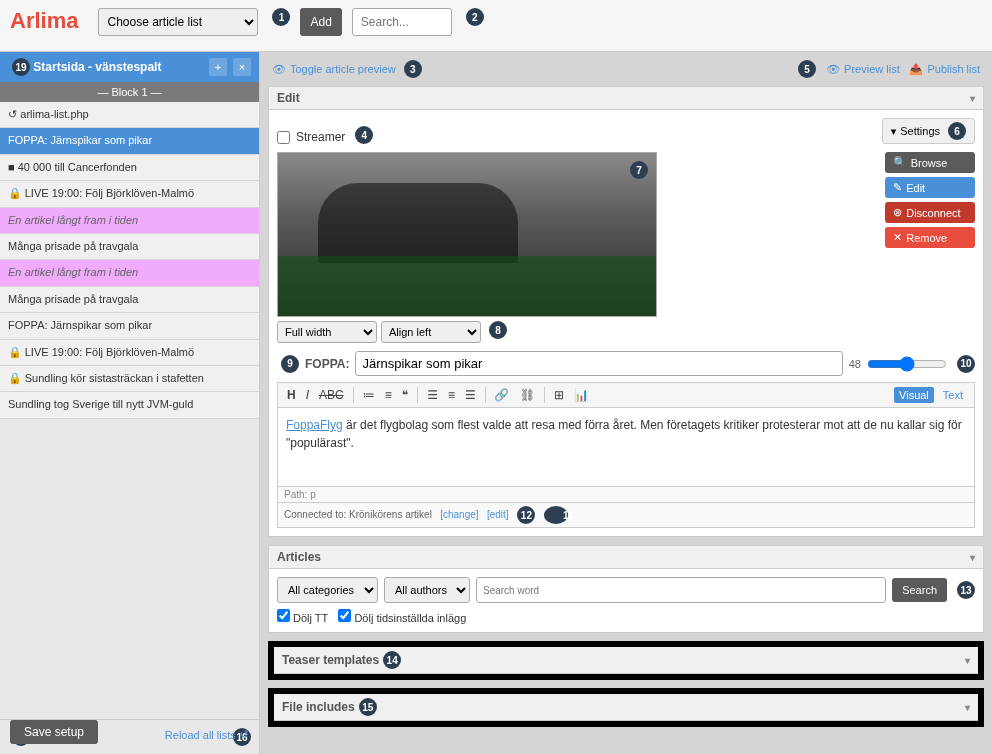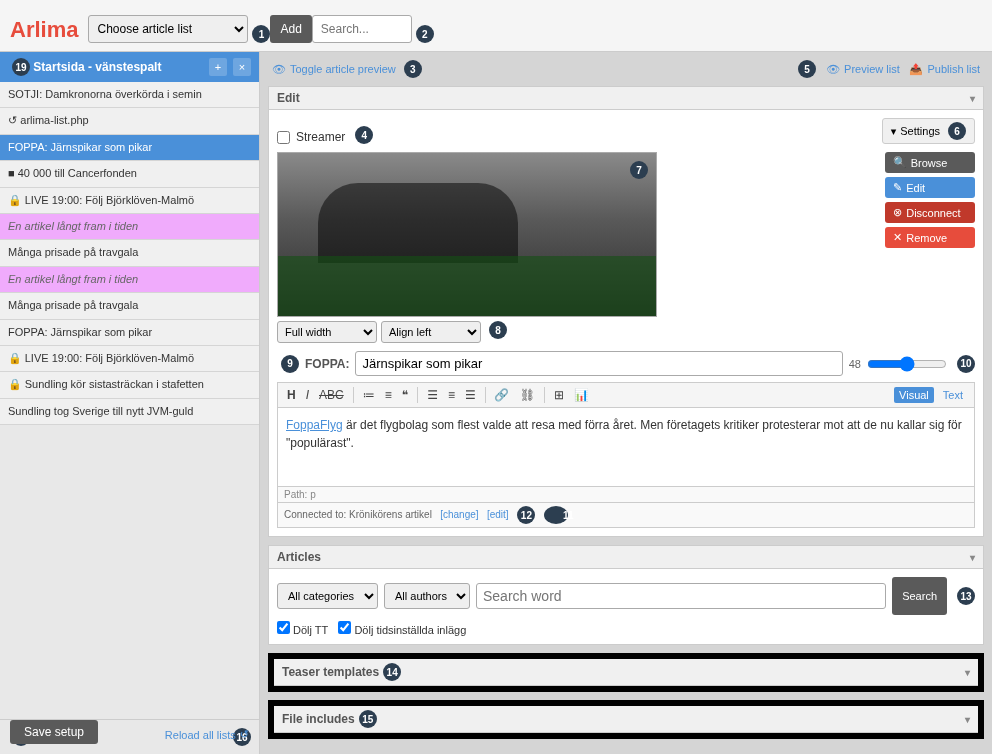--- a/index.html
+++ b/index.html
@@ -1,19 +1,19 @@
 <!DOCTYPE html>
 <html><head>
   <meta charset="utf-8">
   <style>
     * { box-sizing: border-box; margin: 0; padding: 0; }
     body { font-family: Arial, sans-serif; font-size: 12px; background: #d0d0d0; color: #333; width: 992px; height: 754px; overflow: hidden; }
 
     
-    .header { background: #f5f5f5; border-bottom: 1px solid #ccc; padding: 8px 10px; display: flex; align-items: flex-end; gap: 0; height: 52px; }
+    .header { background: #f5f5f5; border-bottom: 1px solid #ccc; padding: 8px 10px; display: flex; align-items: flex-start; gap: 10px; height: 52px; }
     .logo { font-size: 22px; font-weight: bold; color: #333; margin-right: 10px; }
     .logo span { color: #e74c3c; }
     .header select { height: 28px; border: 1px solid #aaa; border-radius: 3px; padding: 2px 4px; font-size: 12px; }
     .header .choose-list { width: 160px; }
     .header .add-btn { background: #5a5a5a; color: #fff; border: none; border-radius: 3px; padding: 4px 10px; cursor: pointer; height: 28px; font-size: 12px; }
     .header .search-input { border: 1px solid #aaa; border-radius: 3px; padding: 4px 8px; height: 28px; font-size: 12px; width: 100px; }
 
     
     .main { display: flex; height: calc(754px - 52px); }
 
@@ -91,22 +91,22 @@
     .path-bar { background: #f9f9f9; border: 1px solid #ccc; border-top: none; padding: 2px 6px; font-size: 10px; color: #888; }
     .connected-bar { border: 1px solid #ccc; border-top: none; padding: 3px 6px; font-size: 10px; color: #666; background: #f9f9f9; }
     .connected-bar a { color: #4a90d9; text-decoration: none; cursor: pointer; }
 
     
     .articles-section { background: #fff; border: 1px solid #ccc; margin: 0 8px 8px 8px; }
     .articles-header { background: #f0f0f0; border-bottom: 1px solid #ccc; padding: 4px 8px; display: flex; align-items: center; justify-content: space-between; font-size: 12px; font-weight: bold; color: #555; }
     .articles-body { padding: 8px; }
     .filter-row { display: flex; align-items: center; gap: 6px; }
     .filter-row select { border: 1px solid #aaa; border-radius: 3px; padding: 3px 6px; font-size: 11px; height: 26px; }
-    .filter-row input { border: 1px solid #aaa; border-radius: 3px; padding: 3px 6px; font-size: 14px; height: 26px; flex: 1; }
-    .search-btn { background: #5a5a5a; color: #fff; border: none; border-radius: 3px; padding: 3px 10px; cursor: pointer; font-size: 11px; height: 38px; }
+    .filter-row input { border: 1px solid #aaa; border-radius: 3px; padding: 3px 6px; font-size: 10px; height: 26px; flex: 1; }
+    .search-btn { background: #5a5a5a; color: #fff; border: none; border-radius: 3px; padding: 3px 10px; cursor: pointer; font-size: 11px; height: 24px; }
     .checkbox-row { margin-top: 6px; display: flex; align-items: center; gap: 10px; font-size: 11px; }
 
     
     .collapsible-section { background: #4c1d95; border: 6px solid #000000; margin: 0 8px 8px 8px; }
     .collapsible-header { background: #f0f0f0; border-bottom: 1px solid #ccc; padding: 4px 8px; display: flex; align-items: center; justify-content: space-between; font-size: 12px; font-weight: bold; color: #555; cursor: pointer; }
 
     
     .num-badge { background: #2c3e50; color: #fff; border-radius: 50%; width: 18px; height: 18px; font-size: 10px; display: inline-flex; align-items: center; justify-content: center; font-weight: bold; vertical-align: middle; margin-left: 4px; }
 
     
@@ -136,26 +136,24 @@
     <div class="list-header">
       <span class="num-badge">19</span>
       &nbsp;
       <span class="title">Startsida - vänstespalt</span>
       <div class="icons">
         <span class="icon-btn">+</span>
         <span class="icon-btn">×</span>
       </div>
     </div>
 
+    <div class="block-header">— Block 1 —</div>
 
     <div class="list-items">
 
-      <div class="list-item">
-        <span>SOTJI: Damkronorna överkörda i semin</span>
-      </div>
       <div class="list-item indented">
         <span>↺ arlima-list.php</span>
       </div>
       <div class="list-item selected">
         <span>FOPPA: Järnspikar som pikar</span>
       </div>
       <div class="list-item">
         <span>■ 40 000 till Cancerfonden</span>
       </div>
       <div class="list-item indented">

